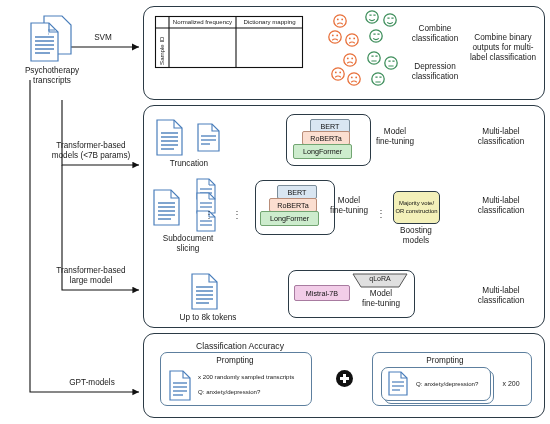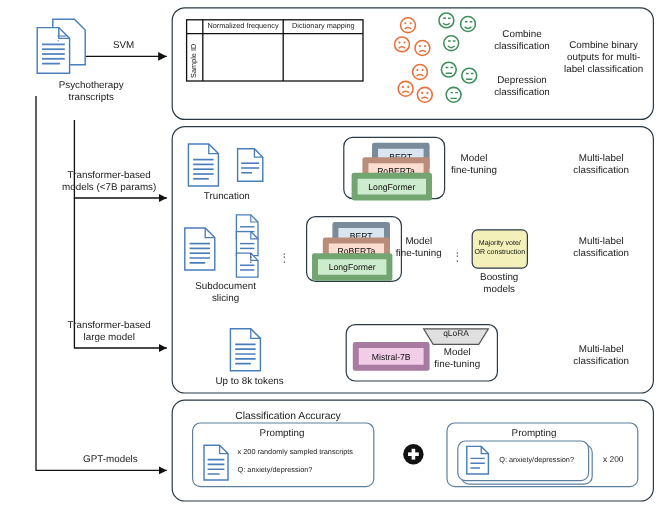--- a/index.html
+++ b/index.html
@@ -4,21 +4,21 @@
 <style>
   html,body{margin:0;padding:0;background:#ffffff;}
   body{width:550px;height:424px;position:relative;overflow:hidden;
        font-family:"Liberation Sans","DejaVu Sans",sans-serif;color:#111;}
   #canvas{position:absolute;left:0;top:0;width:550px;height:424px;}
   .abs{position:absolute;}
   .txt{position:absolute;font-size:8.2px;line-height:10px;color:#1a1a1a;text-align:center;white-space:pre-line;}
   .txt.sm{font-size:7px;line-height:8.6px;}
   .txt.xs{font-size:6.1px;line-height:7.4px;}
   .panel{position:absolute;border:1.1px solid #2b3a45;border-radius:11px;background:#fff;}
-  .mbox{position:absolute;border:5px solid #000000;border-radius:2px;
+  .mbox{position:absolute;border:1px solid #000000;border-radius:2px;
         font-size:7.2px;line-height:9px;text-align:center;display:flex;
         align-items:center;justify-content:center;color:#111;}
   .bert{background:#d9e6f2;border-color:#7a8c99;}
   .roberta{background:#fbded0;border-color:#b98d79;}
   .longformer{background:#cdeccd;border-color:#72a572;}
   .mistral{background:#f2cde8;border-color:#a87ba0;}
   .boost{background:#f3f0b9;border:1.3px solid #2b3a45;border-radius:5px;
          font-size:5.9px;line-height:7.2px;text-align:center;display:flex;
          align-items:center;justify-content:center;position:absolute;color:#111;}
   .modelgrp{position:absolute;border:1.2px solid #2b3a45;border-radius:8px;background:#fff;}
@@ -94,21 +94,21 @@
       <line x1="13" y1="31" x2="32" y2="31"></line>
       <line x1="13" y1="35" x2="32" y2="35"></line>
       <line x1="13" y1="39" x2="32" y2="39"></line>
       <line x1="13" y1="43" x2="28" y2="43"></line>
     </g>
     <g stroke="#4a7ebb" stroke-width="1.2" opacity=".8">
       <line x1="26" y1="20" x2="33" y2="20"></line>
       <line x1="26" y1="24" x2="27" y2="24"></line>
     </g>
   </svg>
-  <div class="txt" style="left:0px;top:66px;width:104px;padding-left:24px;">Psychotherapy
+  <div class="txt" style="left:0px;top:66px;width:104px;">Psychotherapy
 transcripts</div>
 
   <div class="txt" style="left:70px;top:33px;width:66px;">SVM</div>
   <div class="txt" style="left:40px;top:141px;width:102px;">Transformer-based
 models (&lt;7B params)</div>
   <div class="txt" style="left:40px;top:266px;width:102px;">Transformer-based
 large model</div>
   <div class="txt" style="left:48px;top:378px;width:88px;">GPT-models</div>
 
   <div class="panel" style="left:143px;top:6px;right:auto;width:400px;height:92px;"></div>

